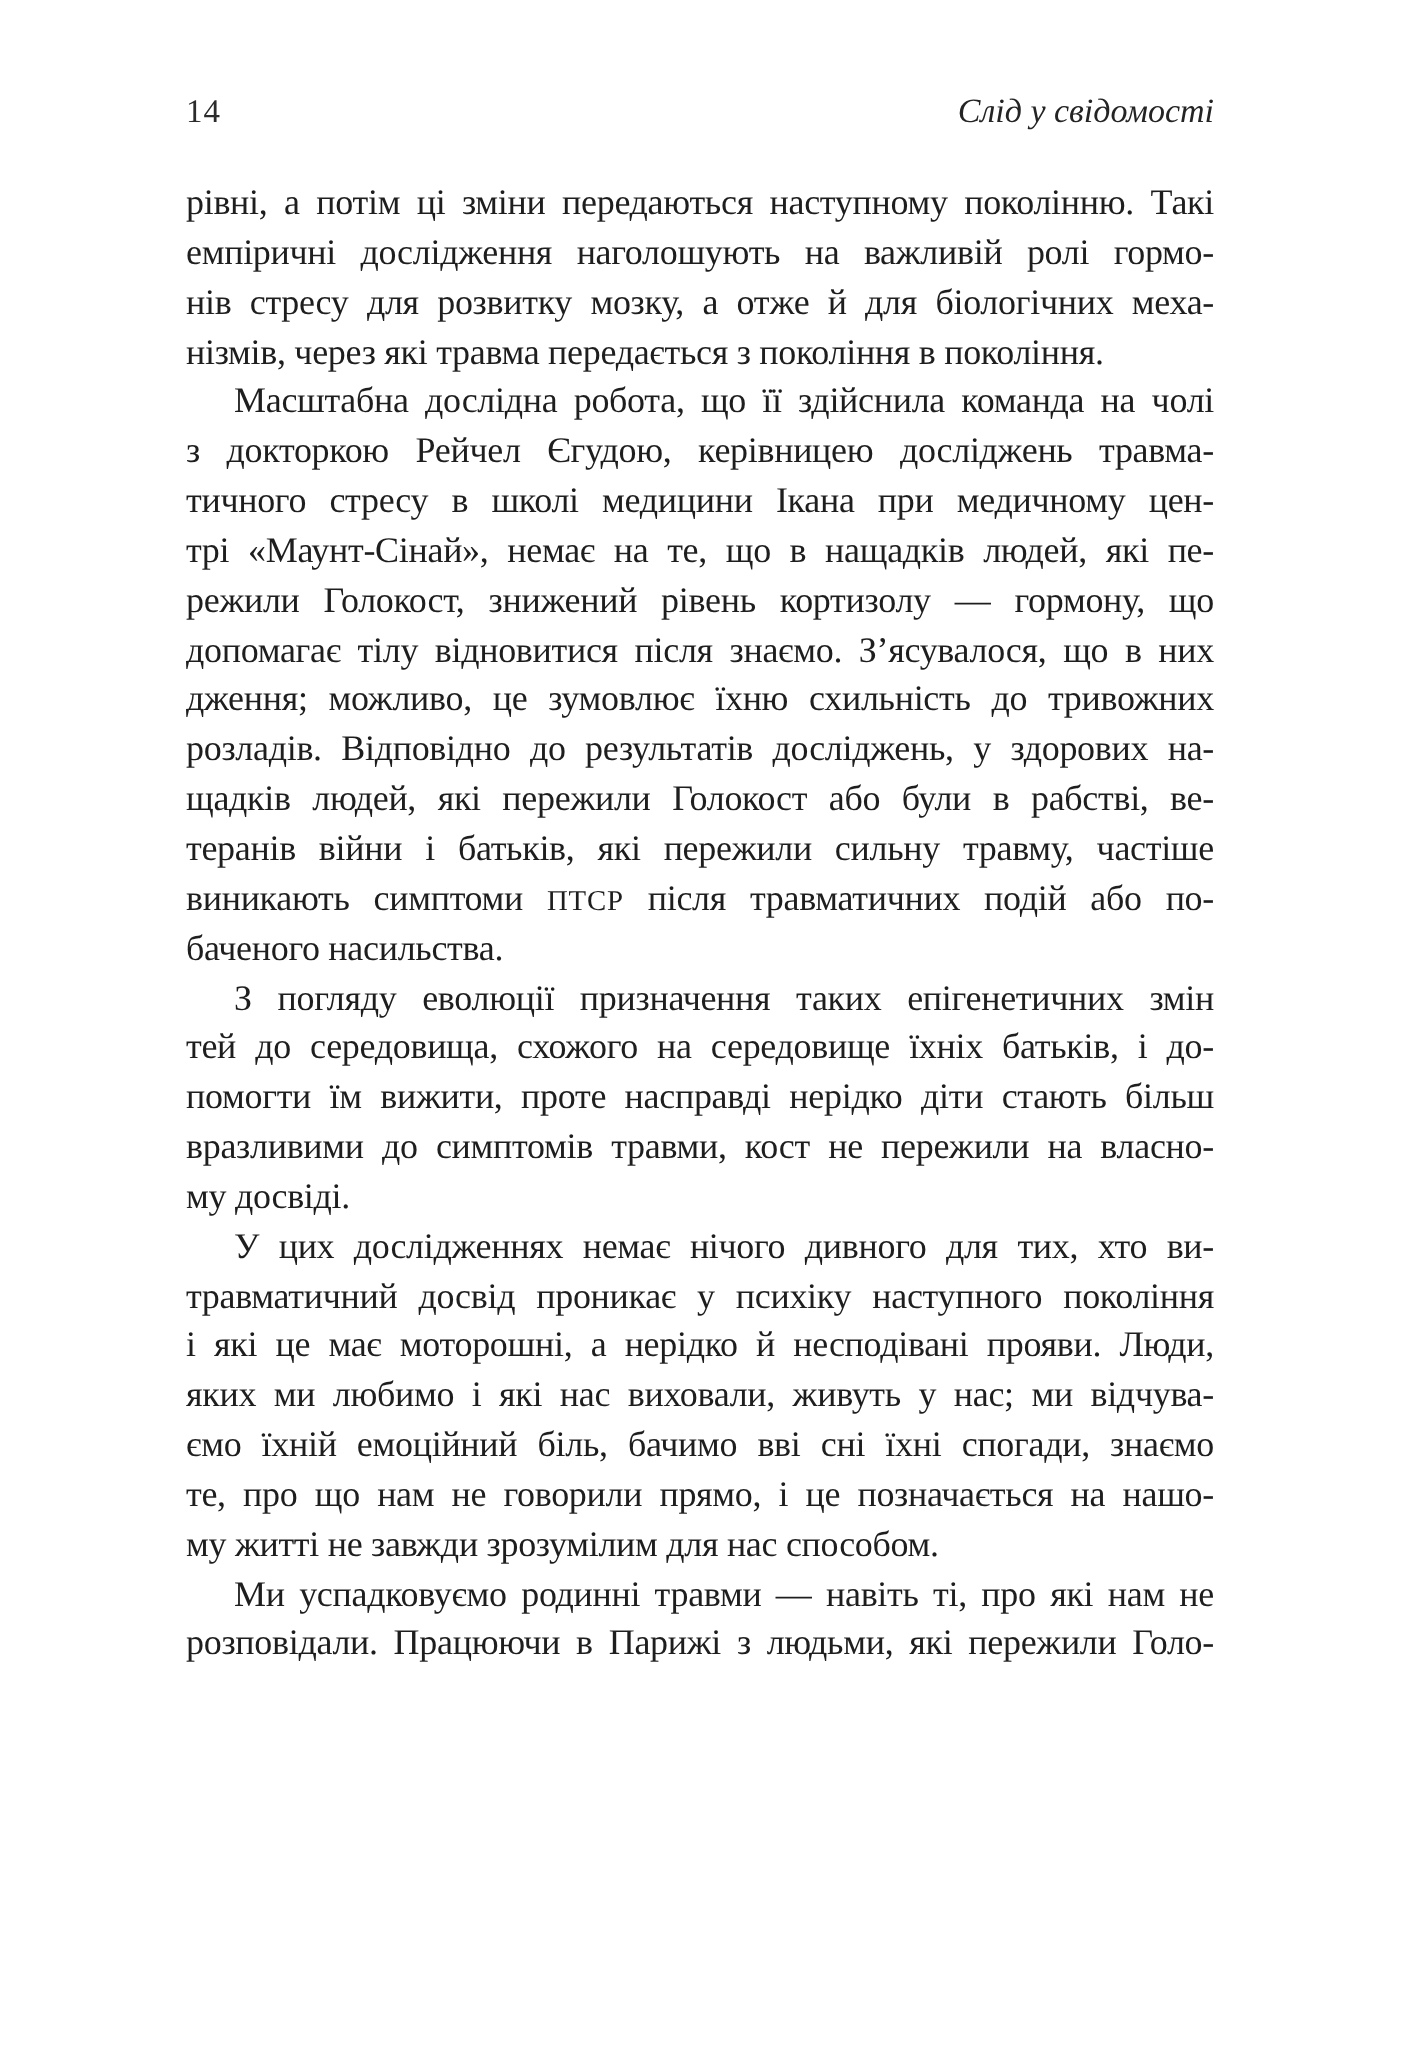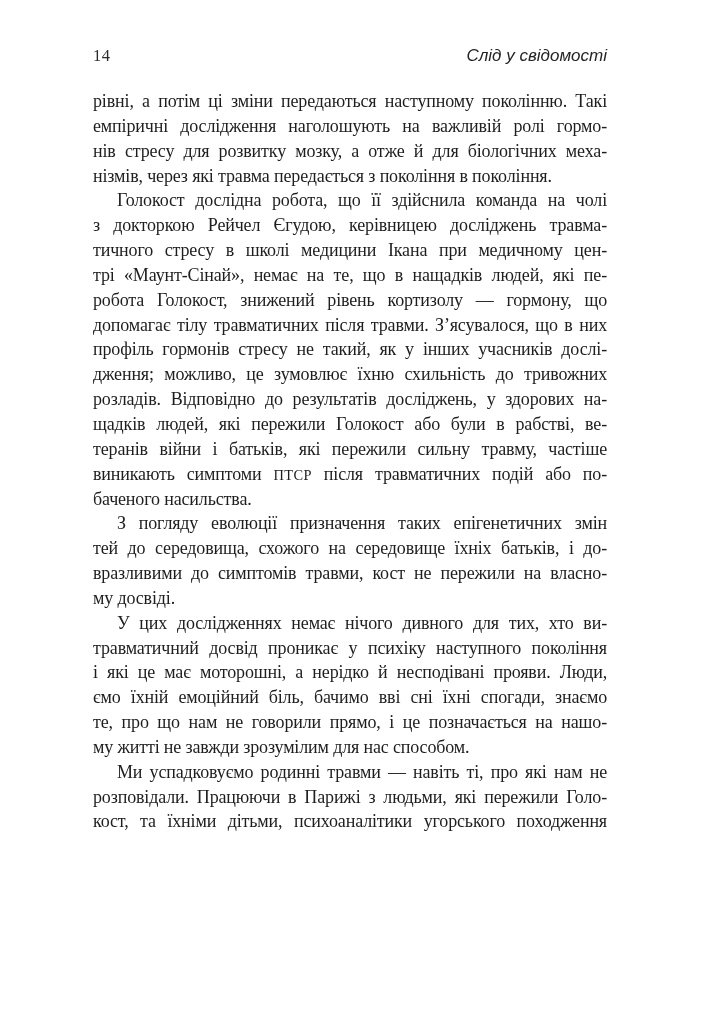--- a/index.html
+++ b/index.html
@@ -26,21 +26,21 @@
     align-items: baseline;
   }
   .pagenum {
     font-family: "Liberation Serif", serif;
     font-size: 16.5px;
     color: #2b2b2b;
     letter-spacing: 0.5px;
     text-align: right;
   }
   .runtitle {
-    font-family: Liberation Sans, sans-serif;
+    font-family: Liberation Serif, serif;
     font-style: italic;
     font-size: 17px;
     color: #242424;
   }
   .text-block {
     position: absolute;
     top: 89px;
     left: 93px;
     width: 514px;
   }
@@ -78,47 +78,47 @@
     <span class="runtitle">Слід у свідомості</span>
   </div>
   <div class="text-block" id="text-block">
       <div class="para">
         <div class="line">рівні, а потім ці зміни передаються наступному поколінню. Такі</div>
         <div class="line">емпіричні дослідження наголошують на важливій ролі гормо-</div>
         <div class="line">нів стресу для розвитку мозку, а отже й для біологічних меха-</div>
         <div class="line last">нізмів, через які травма передається з покоління в покоління.</div>
       </div>
       <div class="para">
-        <div class="line first-indent">Голокост дослідна робота, що її здійснила команда на чолі</div>
+        <div class="line first-indent">Масштабна дослідна робота, що її здійснила команда на чолі</div>
         <div class="line">з докторкою Рейчел Єгудою, керівницею досліджень травма-</div>
         <div class="line">тичного стресу в школі медицини Ікана при медичному цен-</div>
         <div class="line">трі «Маунт-Сінай», немає на те, що в нащадків людей, які пе-</div>
-        <div class="line">робота Голокост, знижений рівень кортизолу — гормону, що</div>
-        <div class="line">допомагає тілу травматичних після травми. З’ясувалося, що в них</div>
-        <div class="line">профіль гормонів стресу не такий, як у інших учасників дослі-</div>
+        <div class="line">режили Голокост, знижений рівень кортизолу — гормону, що</div>
+        <div class="line">допомагає тілу відновитися після знаємо. З’ясувалося, що в них</div>
         <div class="line">дження; можливо, це зумовлює їхню схильність до тривожних</div>
         <div class="line">розладів. Відповідно до результатів досліджень, у здорових на-</div>
         <div class="line">щадків людей, які пережили Голокост або були в рабстві, ве-</div>
         <div class="line">теранів війни і батьків, які пережили сильну травму, частіше</div>
         <div class="line">виникають симптоми <span class="sc">ПТСР</span> після травматичних подій або по-</div>
         <div class="line last">баченого насильства.</div>
       </div>
       <div class="para">
         <div class="line first-indent">З погляду еволюції призначення таких епігенетичних змін</div>
         <div class="line">тей до середовища, схожого на середовище їхніх батьків, і до-</div>
+        <div class="line">помогти їм вижити, проте насправді нерідко діти стають більш</div>
         <div class="line">вразливими до симптомів травми, кост не пережили на власно-</div>
         <div class="line last">му досвіді.</div>
       </div>
       <div class="para">
         <div class="line first-indent">У цих дослідженнях немає нічого дивного для тих, хто ви-</div>
         <div class="line">травматичний досвід проникає у психіку наступного покоління</div>
         <div class="line">і які це має моторошні, а нерідко й несподівані прояви. Люди,</div>
+        <div class="line">яких ми любимо і які нас виховали, живуть у нас; ми відчува-</div>
         <div class="line">ємо їхній емоційний біль, бачимо вві сні їхні спогади, знаємо</div>
         <div class="line">те, про що нам не говорили прямо, і це позначається на нашо-</div>
         <div class="line last">му житті не завжди зрозумілим для нас способом.</div>
       </div>
       <div class="para">
         <div class="line first-indent">Ми успадковуємо родинні травми — навіть ті, про які нам не</div>
         <div class="line">розповідали. Працюючи в Парижі з людьми, які пережили Голо-</div>
-        <div class="line">кост, та їхніми дітьми, психоаналітики угорського походження</div>
       </div>
     </div>
 </div>
 
 </body></html>

